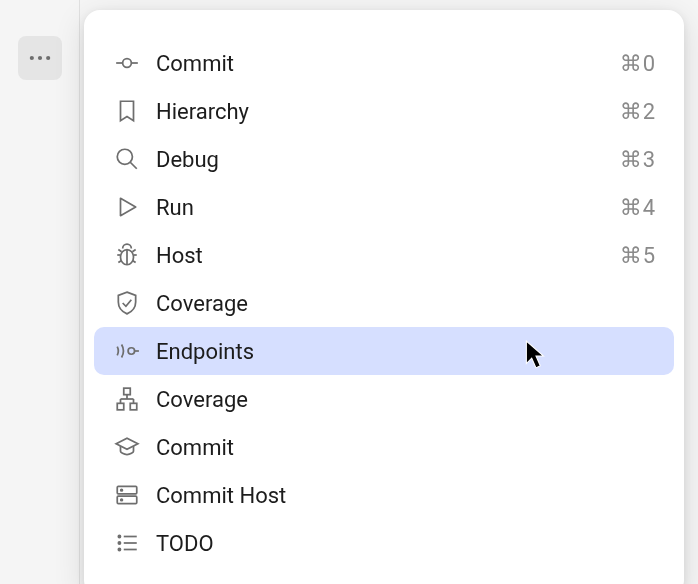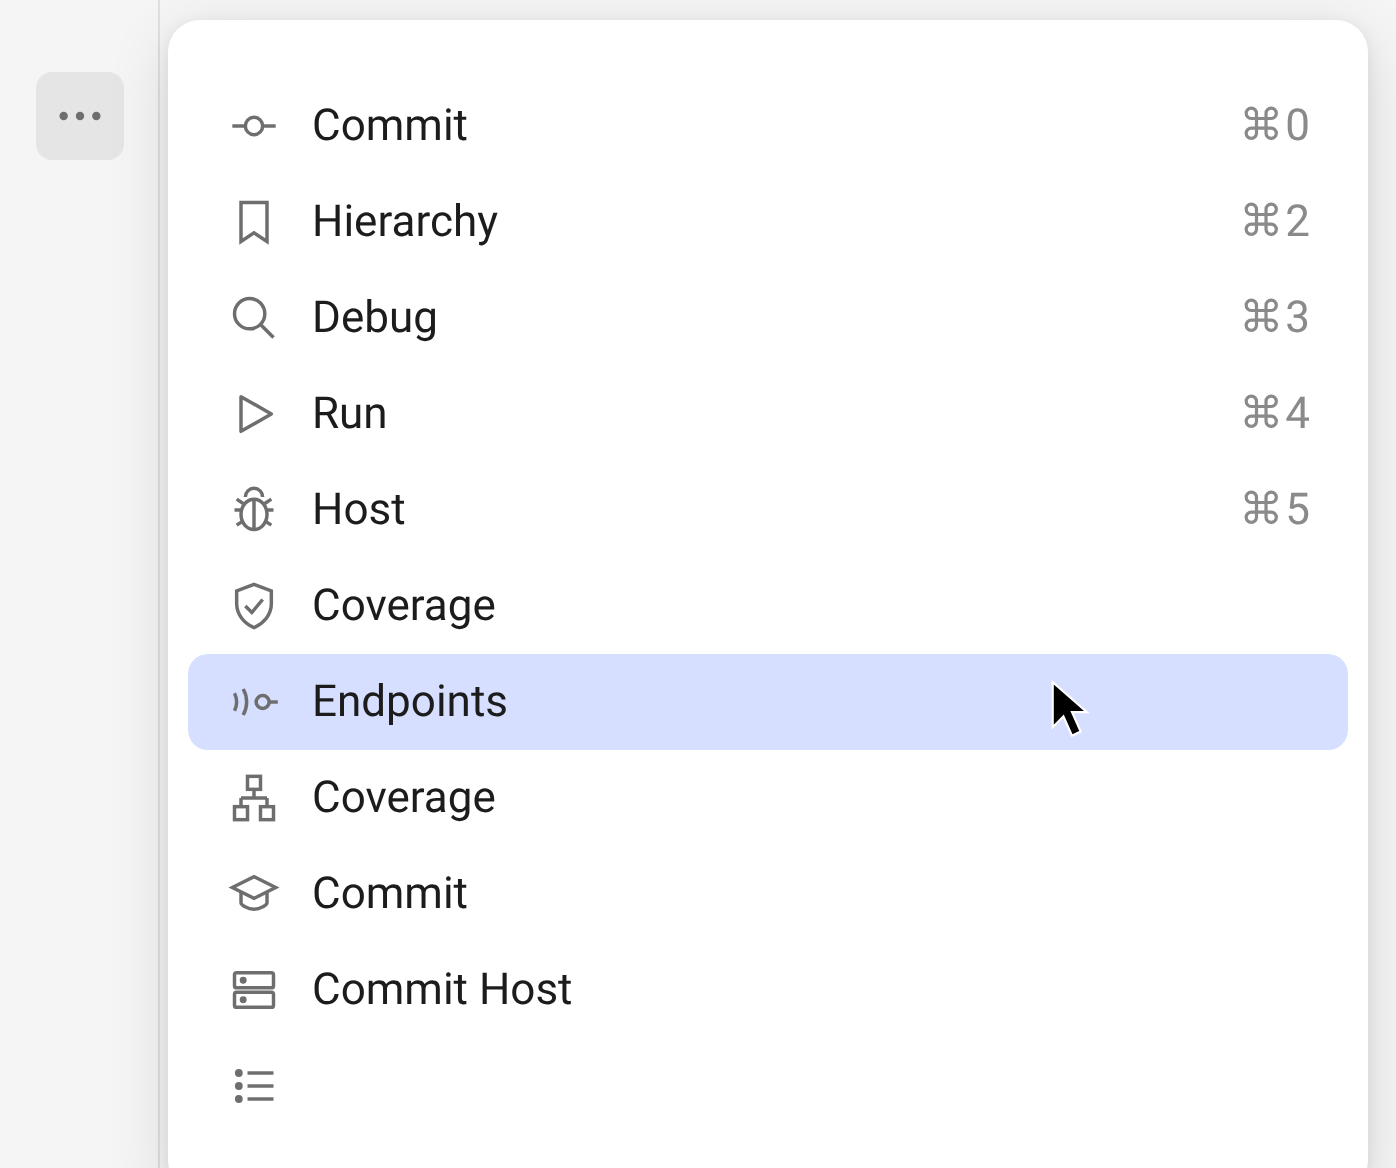--- a/index.html
+++ b/index.html
@@ -240,20 +240,21 @@
     <span class="menu-icon">
       <svg viewBox="0 0 24 24">
           <circle cx="5" cy="6" r="1" fill="#6e6e6e"></circle>
           <line x1="9" y1="6" x2="21" y2="6"></line>
           <circle cx="5" cy="12" r="1" fill="#6e6e6e"></circle>
           <line x1="9" y1="12" x2="21" y2="12"></line>
           <circle cx="5" cy="18" r="1" fill="#6e6e6e"></circle>
           <line x1="9" y1="18" x2="21" y2="18"></line>
         </svg>
     </span>
+    <span class="menu-label">TODO</span>
     <span class="menu-shortcut"></span>
   </div>
 
 </div>
 
 <svg class="cursor-arrow" viewBox="0 0 20 28">
   <path d="M1 1 L1 22 L6 17 L10 26 L14 24 L10 15 L17 15 Z" fill="#000" stroke="#fff" stroke-width="1"></path>
 </svg>
 
 </body></html>

